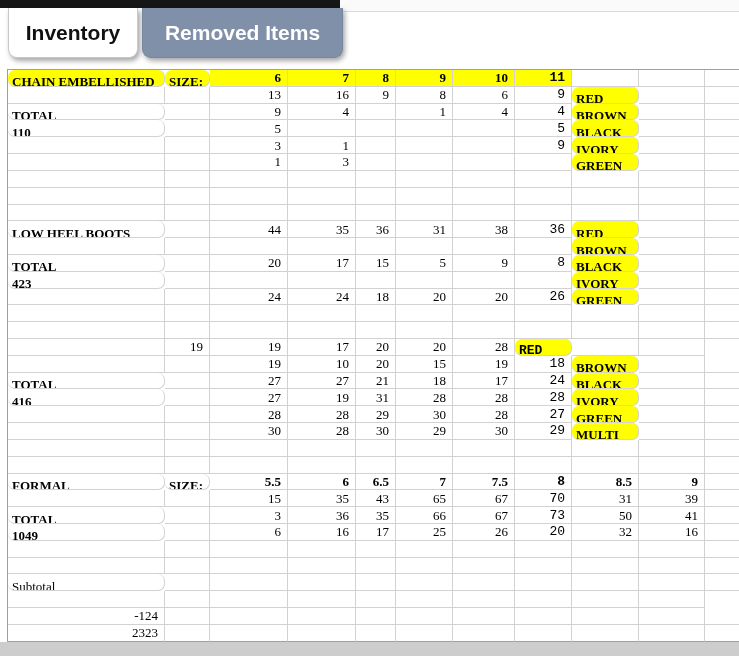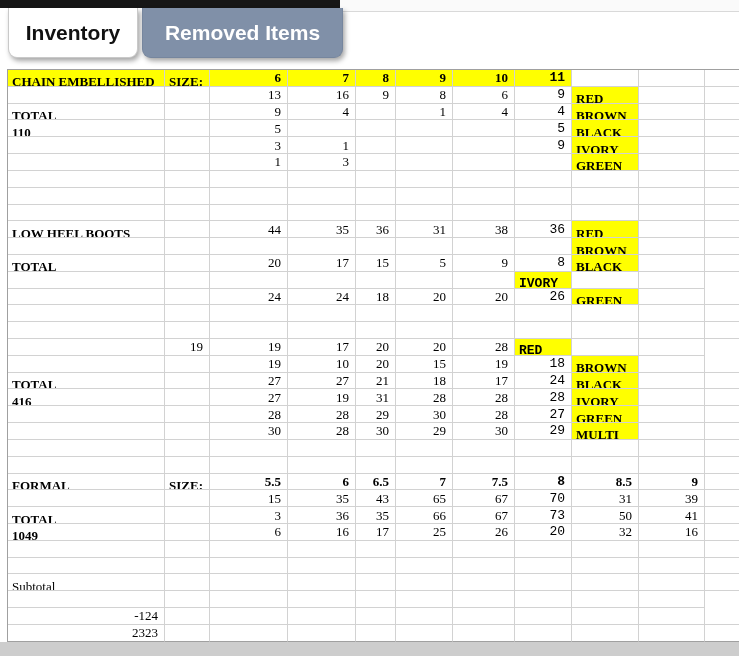--- a/index.html
+++ b/index.html
@@ -63,21 +63,21 @@
   .cell:nth-child(4){width:68px;}
   .cell:nth-child(5){width:40px;}
   .cell:nth-child(6){width:57px;}
   .cell:nth-child(7){width:62px;}
   .cell:nth-child(8){width:57px;font-family:Liberation Mono, monospace;}
   .cell:nth-child(9){width:67px;}
   .cell:nth-child(10){width:66px;}
   .cell:nth-child(11){width:35px;}
   .cell.b{font-weight:700;}
   .cell.y{background:var(--highlight,#ffff00);}
-  .cell.l{justify-content:flex-start;padding:8px 2px 0 4px;}
+  .cell.l{justify-content:flex-start;padding:8px 2px 0 4px;border-radius:7px;}
   
   .bottom-strip{
     position:absolute;left:0;top:642px;width:739px;height:14px;
     background:var(--bottom-strip,#cdcdcd);
   }
 </style>
 </head>
 <body style="--highlight: #ffff00; --tab-active-bg: #ffffff; --tab-active-text: #111111; --tab-inactive-bg: #8090a8; --tab-inactive-text: #ffffff; --top-bar: #161616; --gridline: #d2d2d2; --sheet-border: #a0a0a0; --bottom-strip: #cdcdcd;">
 
 <div class="topbar"></div>
@@ -241,20 +241,21 @@
       <div class="cell">17</div>
       <div class="cell">15</div>
       <div class="cell">5</div>
       <div class="cell">9</div>
       <div class="cell">8</div>
       <div class="cell b y l">BLACK</div>
       <div class="cell"></div>
       <div class="cell"></div>
     </div>
     <div class="row">
+      <div class="cell b l">423</div>
       <div class="cell"></div>
       <div class="cell"></div>
       <div class="cell"></div>
       <div class="cell"></div>
       <div class="cell"></div>
       <div class="cell"></div>
       <div class="cell"></div>
       <div class="cell b y l">IVORY</div>
       <div class="cell"></div>
       <div class="cell"></div>

